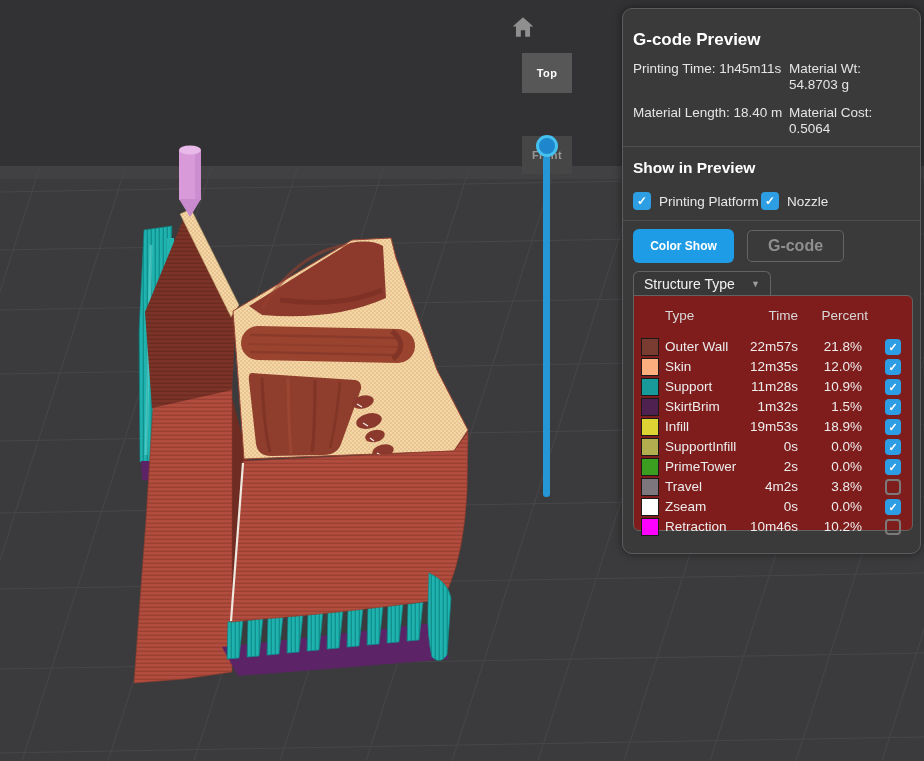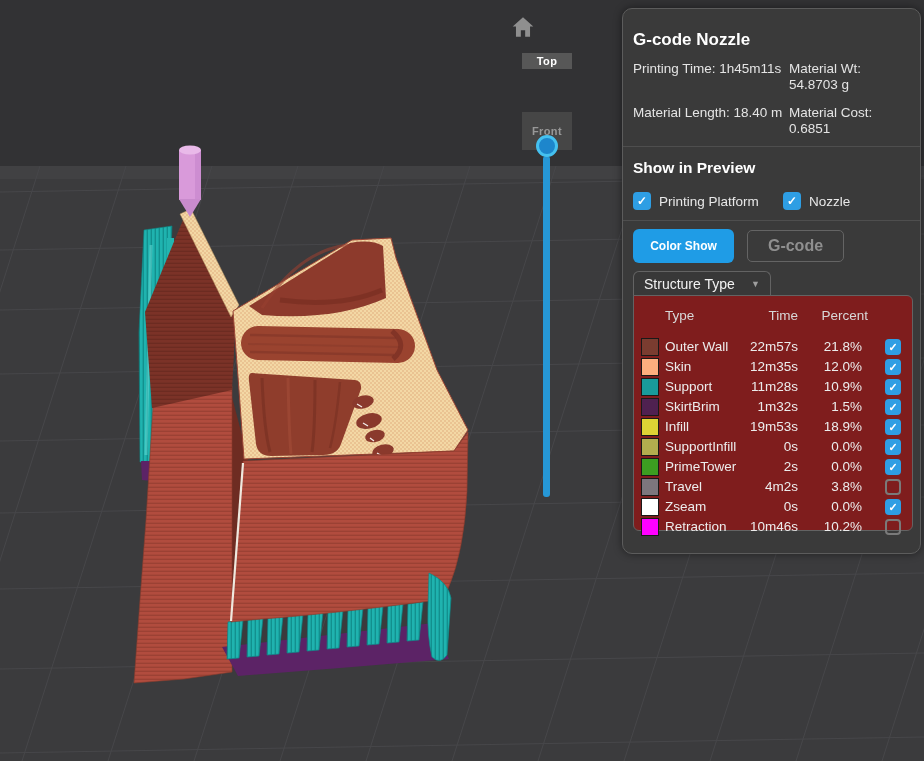--- a/index.html
+++ b/index.html
@@ -5,40 +5,40 @@
   html,body{margin:0;padding:0;background:#1e1e1e;}
   .stage{position:relative;width:924px;height:761px;overflow:hidden;
          font-family:"Liberation Sans",sans-serif;background:#323234;}
   svg.scene{position:absolute;left:0;top:0;}
 
   
   .home{position:absolute;left:510px;top:15px;width:26px;height:24px;cursor:pointer;}
   .viewbtns{position:absolute;left:522px;top:53px;width:50px;display:flex;flex-direction:column;}
   .vbtn{display:flex;align-items:center;justify-content:center;
         font-size:11px;font-weight:bold;letter-spacing:.4px;cursor:pointer;}
-  .vbtn.active{height:16px;background:#575757;color:#ffffff;}
+  .vbtn.active{height:40px;background:#575757;color:#ffffff;}
   .vbtn.inactive{height:38px;background:#464646;color:#989898;margin-top:43px;}
 
   .slider-track{position:absolute;left:543px;top:156px;width:7px;height:341px;
                 background:#2697d6;border-radius:3px;}
   .slider-handle{position:absolute;left:536px;top:135px;width:22px;height:22px;border-radius:50%;
                  background:#1d86cc;border:3px solid #45c1f0;box-sizing:border-box;cursor:grab;}
 
   
   .panel{position:absolute;left:622px;top:8px;width:299px;height:546px;box-sizing:border-box;
          background:#3a3a3a;border:1px solid #5c5c5c;border-radius:10px;padding:0 10px;
          box-shadow:0 0 8px rgba(0,0,0,.45);color:#e4e4e4;}
   .panel-title{margin:20px 0 0;font-size:17px;line-height:21px;font-weight:bold;color:#ffffff;}
   .stats{display:grid;grid-template-columns:156px 1fr;margin-top:11px;row-gap:12px;
          font-size:13.5px;line-height:16px;color:#e4e4e4;}
   .divider{height:1px;background:#4e4e4e;margin:9px -10px 0;}
   .sec-title{margin:12px 0 0;font-size:15.5px;line-height:18px;font-weight:bold;color:#ffffff;}
   .checks{display:flex;margin-top:14px;height:20px;align-items:center;}
   .check-item{display:flex;align-items:center;gap:8px;font-size:13.5px;color:#e8e8e8;cursor:pointer;}
-  .check-item:first-child{width:150px;}
+  .check-item:first-child{width:128px;}
   .cbl{width:18px;height:18px;border-radius:4px;box-sizing:border-box;flex:0 0 auto;}
   .cbl.on{background:#2e9ee4;}
   .cbl.on::after{content:"\2713";display:flex;align-items:center;justify-content:center;
                  height:100%;color:#fff;font-size:12px;font-weight:bold;}
   .modes{display:flex;margin-top:8px;align-items:flex-start;}
   .btn-primary{width:101px;height:34px;border-radius:6px;background:#1f9ce6;color:#fff;
                font-weight:bold;font-size:12px;display:flex;align-items:center;justify-content:center;cursor:pointer;}
   .btn-ghost{width:97px;height:32px;margin-left:13px;margin-top:1px;box-sizing:border-box;
              border:1px solid #646464;border-radius:5px;color:#8f8f8f;background:transparent;
              font-weight:bold;font-size:16px;display:flex;align-items:center;justify-content:center;cursor:pointer;}
@@ -208,27 +208,27 @@
 
   <div class="viewbtns" id="viewbtns">
       <div class="vbtn active">Top</div>
       <div class="vbtn inactive">Front</div>
     </div>
 
   <div class="slider-track"></div>
   <div class="slider-handle"></div>
 
   <aside class="panel">
-    <h2 class="panel-title">G-code Nozzle</h2>
+    <h2 class="panel-title">G-code Preview</h2>
 
     <div class="stats" id="stats">
         <div class="stat-cell">Printing Time: 1h45m11s</div>
         <div class="stat-cell">Material Wt: 54.8703 g</div>
         <div class="stat-cell">Material Length: 18.40 m</div>
-        <div class="stat-cell">Material Cost: 0.6851</div>
+        <div class="stat-cell">Material Cost: 0.5064</div>
       </div>
 
     <div class="divider"></div>
 
     <h3 class="sec-title">Show in Preview</h3>
     <div class="checks" id="checks">
         <label class="check-item">
           <span class="cbl on"></span>
           <span>Printing Platform</span>
         </label>

